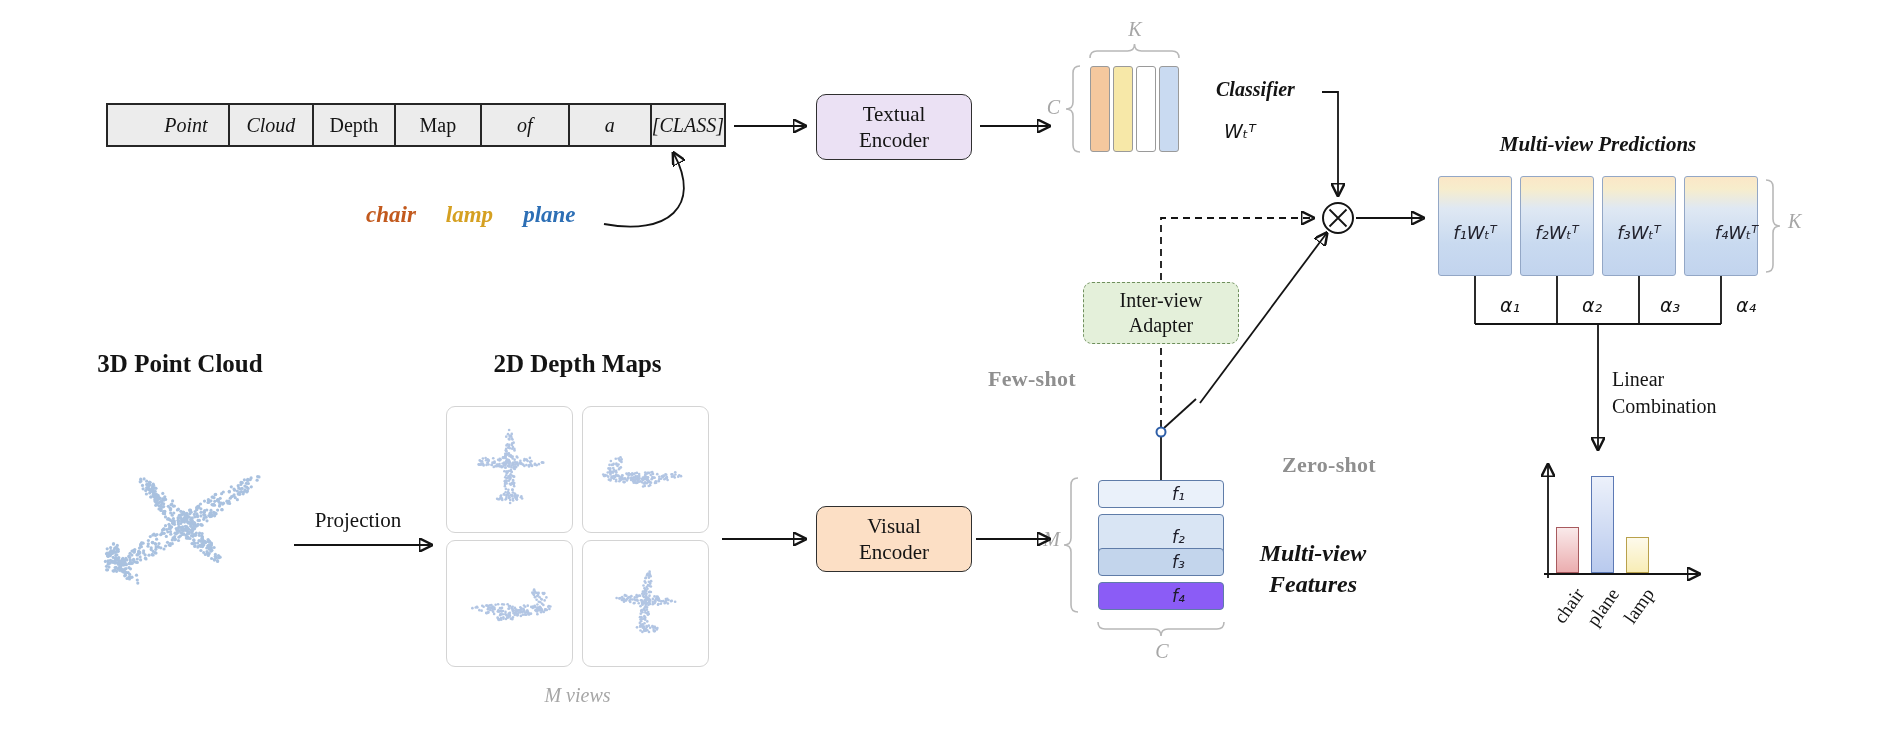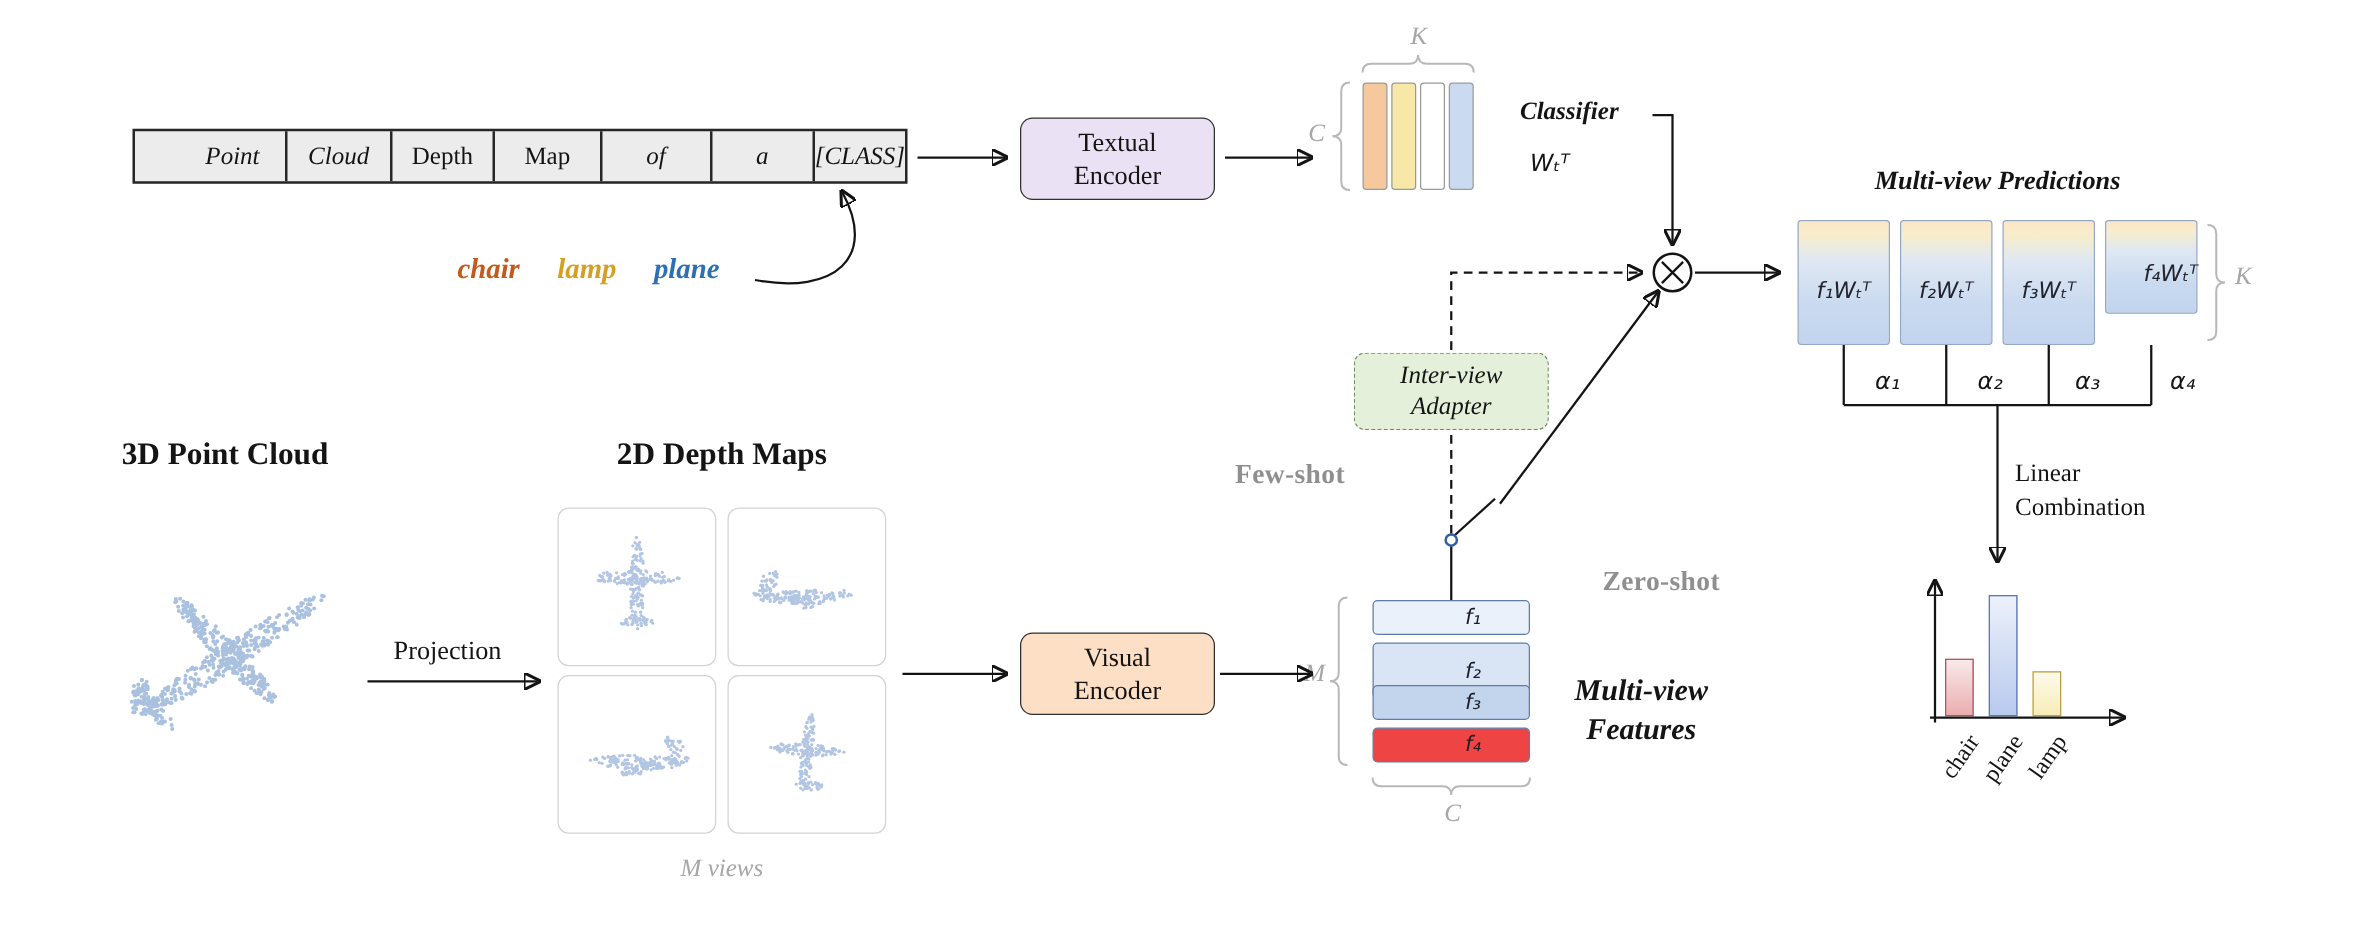--- a/index.html
+++ b/index.html
@@ -19,21 +19,21 @@
   .prompt-cell:last-child { border-right:none; }
   .it { font-style:italic; }
 
   .class-words { display:flex; gap:30px; font-size:23px; font-weight:bold; font-style:italic; }
 
   .encoder { border:1.6px solid #2f2f2f; border-radius:10px; display:flex; align-items:center;
              justify-content:center; text-align:center; font-size:21px; line-height:1.25; z-index:1; }
   .encoder .inner { width:100px; }
   .adapter { border:1.8px dashed #6f8f5d; border-radius:9px; display:flex; align-items:center;
              justify-content:center; text-align:center; font-size:20px; line-height:1.25; z-index:1; }
-  .adapter .inner { width:112px;font-style:italic; }
+  .adapter .inner { width:112px; }
 
   .col { border:1px solid #9a9a9a; border-radius:3px; height:100%; }
 
   .dim { font-style:italic; font-size:20px; color:#a6a6a6; }
   .math { font-family:"DejaVu Sans", sans-serif; font-style:italic; }
   .route { color:#8f8f8f; font-weight:bold; font-size:22px; letter-spacing:0.3px; }
   .heading { font-weight:bold; font-size:25px; text-align:center; }
   .title-it { font-weight:bold; font-style:italic; }
 
   .frow { border:1px solid #5f7ca8; border-radius:4px; display:flex; align-items:center;
@@ -131,39 +131,39 @@
   <div class="abs adapter" style="left: 1083px; top: 282px; width: 156px; height: 62px; background-color: rgb(228, 240, 218);">
     <span class="inner">Inter-view Adapter</span>
   </div>
   <div class="abs route" style="left:988px; top:366px;">Few-shot</div>
   <div class="abs route" style="left:1282px; top:452px;">Zero-shot</div>
 
   <div class="abs title-it" style="left:1438px; top:132px; width:320px; text-align:center; font-size:21px;">Multi-view Predictions</div>
   <div class="abs pred-box math" style="left:1438px; top:176px; width:74px; height:100px;">f₁Wₜᵀ</div>
   <div class="abs pred-box math" style="left:1520px; top:176px; width:74px; height:100px;">f₂Wₜᵀ</div>
   <div class="abs pred-box math" style="left:1602px; top:176px; width:74px; height:100px;">f₃Wₜᵀ</div>
-  <div class="abs pred-box math" style="left:1684px; top:176px; width:74px; height:75px;padding-left:31px;">f₄Wₜᵀ</div>
+  <div class="abs pred-box math" style="left:1684px; top:176px; width:74px; height:100px;padding-left:31px;">f₄Wₜᵀ</div>
   <div class="abs dim" style="left:1788px; top:210px;">K</div>
   <div class="abs math" style="left:1500px; top:294px; font-size:19px;">α₁</div>
   <div class="abs math" style="left:1582px; top:294px; font-size:19px;">α₂</div>
   <div class="abs math" style="left:1660px; top:294px; font-size:19px;">α₃</div>
   <div class="abs math" style="left:1736px; top:294px; font-size:19px;">α₄</div>
   <div class="abs" style="left:1612px; top:366px; width:132px; font-size:20px; line-height:1.35;">Linear Combination</div>
 
   <div class="bar" style="left: 1556px; width: 23px; bottom: 173px; height: 46px; background-color: rgb(234, 169, 171); border-color: rgb(168, 90, 94);"></div>
   <div class="bar" style="left: 1591px; width: 23px; bottom: 173px; height: 97px; background-color: rgb(181, 199, 237); border-color: rgb(92, 121, 181);"></div>
   <div class="bar" style="left: 1626px; width: 23px; bottom: 173px; height: 36px; background-color: rgb(248, 236, 178); border-color: rgb(185, 161, 75);"></div>
   <div class="bar-label" style="left:1507px; top:584px;">chair</div>
   <div class="bar-label" style="left:1542px; top:584px;">plane</div>
   <div class="bar-label" style="left:1577px; top:584px;">lamp</div>
 
   <div class="abs frow math" style="left: 1098px; top: 480px; width: 126px; height: 28px; background-color: rgb(234, 241, 250);">f₁</div>
   <div class="abs frow math" style="left: 1098px; top: 514px; width: 126px; height: 45px; background-color: rgb(217, 229, 244);">f₂</div>
   <div class="abs frow math" style="left: 1098px; top: 548px; width: 126px; height: 28px; background-color: rgb(195, 213, 236);">f₃</div>
-  <div class="abs frow math" style="left: 1098px; top: 582px; width: 126px; height: 28px; background-color: #ef4444;">f₄</div>
+  <div class="abs frow math" style="left: 1098px; top: 582px; width: 126px; height: 28px; background-color: #8b5cf6;">f₄</div>
   <div class="abs dim" style="left:1030px; top:528px; width:30px; text-align:right;">M</div>
   <div class="abs dim" style="left:1148px; top:640px; width:28px; text-align:center;">C</div>
   <div class="abs title-it" style="left:1246px; top:538px; width:134px; text-align:center; font-size:24px; line-height:1.3;">Multi-view Features</div>
 
   <div class="abs encoder" style="left: 816px; top: 506px; width: 156px; height: 66px; background-color: rgb(252, 223, 197);">
     <span class="inner">Visual Encoder</span>
   </div>
 
   <div class="abs heading" style="left:58px; top:350px; width:244px;">3D Point Cloud</div>
   <svg id="pc-svg" class="abs" style="left:58px; top:418px;" width="244" height="212" viewBox="0 0 244 212">

